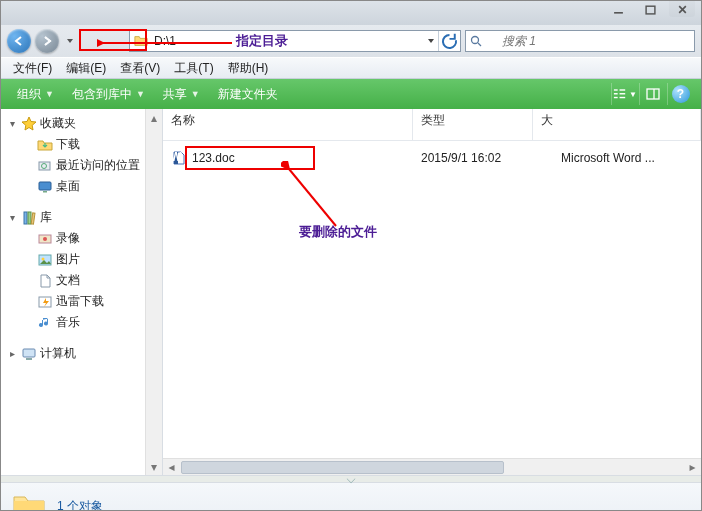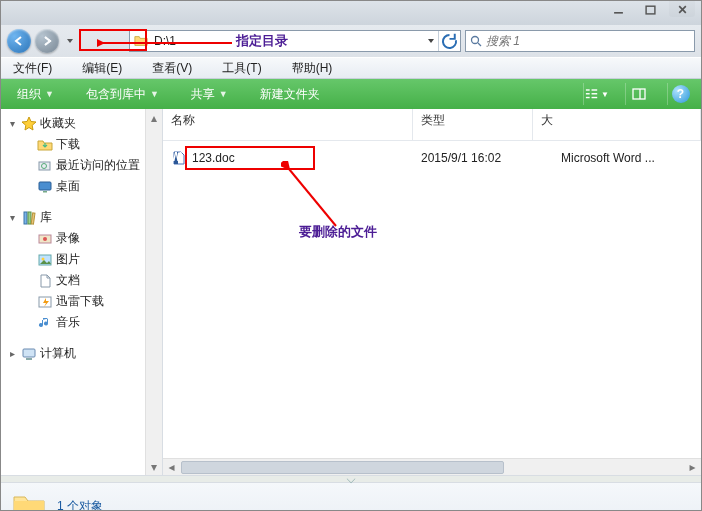--- a/index.html
+++ b/index.html
@@ -16,29 +16,29 @@
 .nav-btn { width: 24px; height: 24px; border-radius: 50%; background: radial-gradient(circle at 30% 30%, #6fb5f0, #2b74b8); display: flex; align-items: center; justify-content: center; color: #fff; cursor: pointer; box-shadow: inset 0 1px 2px rgba(255,255,255,.5), 0 1px 2px rgba(0,0,0,.3); }
 .nav-btn.disabled { filter: grayscale(.8) brightness(1.1); opacity:.85; }
 .nav-btn svg { width: 12px; height: 12px; }
 .nav-drop { width: 14px; height: 22px; display:flex; align-items:center; justify-content:center; color:#555; cursor:pointer; }
 .addrbar { position: relative; flex: 1; height: 22px; background: #fff; border: 1px solid #8a9aab; display: flex; align-items: center; margin-left: 48px; }
 .addr-icon { width: 18px; height: 18px; margin: 0 2px; display:flex; align-items:center; justify-content:center; }
 .addr-icon svg { width:14px; height:14px; }
 .addr-text { flex: 1; color: #222; padding-left: 2px; }
 .addr-drop { width: 16px; display:flex; align-items:center; justify-content:center; color:#444; cursor:pointer; border-left: 1px solid transparent; }
 .addr-refresh { width: 22px; display:flex; align-items:center; justify-content:center; color:#2a6db3; cursor:pointer; border-left:1px solid #c5cfda; height:100%; }
-.searchbox { width: 230px; height: 22px; background: #fff; border: 1px solid #8a9aab; display:flex; align-items:center; padding: 0 4px; color:#777; font-style: italic; gap:4px; }
+.searchbox { width: 230px; height: 22px; background: #fff; border: 1px solid #8a9aab; display:flex; align-items:center; padding: 0 4px; color:#777; font-style: italic; gap:20px; }
 .searchbox svg { width:12px; height:12px; color:#5a7aa0; }
 
 
-.menubar { height: 22px; background: linear-gradient(#f7f9fb, #e7ecf2); border-top:1px solid #fff; border-bottom:1px solid #c8d0da; display:flex; align-items:center; padding: 0 6px; gap: 18px; }
+.menubar { height: 22px; background: linear-gradient(#f7f9fb, #e7ecf2); border-top:1px solid #fff; border-bottom:1px solid #c8d0da; display:flex; align-items:center; padding: 0 6px; gap: 2px; }
 .menuitem { padding: 2px 6px; cursor:pointer; color:#222; }
 
 
-.toolbar { height: 30px; background: linear-gradient(#66c76a, #45b048); display:flex; align-items:center; color:#fff; padding: 0 8px; gap: 16px; }
+.toolbar { height: 30px; background: linear-gradient(#66c76a, #45b048); display:flex; align-items:center; color:#fff; padding: 0 8px; gap: 2px; }
 .tool { padding: 4px 8px; display:flex; align-items:center; gap:4px; cursor:pointer; }
 .tool .tri { font-size: 9px; opacity:.85; }
 .tool-spacer { flex:1; }
 .tool-icon { width:26px; height:22px; display:flex; align-items:center; justify-content:center; cursor:pointer; border-left: 1px solid rgba(255,255,255,.25); }
 .tool-icon svg { width:16px; height:16px; }
 .help-circ { width:18px; height:18px; border-radius:50%; background: radial-gradient(circle at 30% 30%, #aee3ff, #2b95d8); color:#fff; display:flex; align-items:center; justify-content:center; font-weight:bold; font-size:12px; }
 
 
 .main { display:flex; height: 366px; background:#fff; }
 .sidebar { width: 162px; border-right: 1px solid #d8dde3; padding: 4px 0; overflow:hidden; position:relative; }

